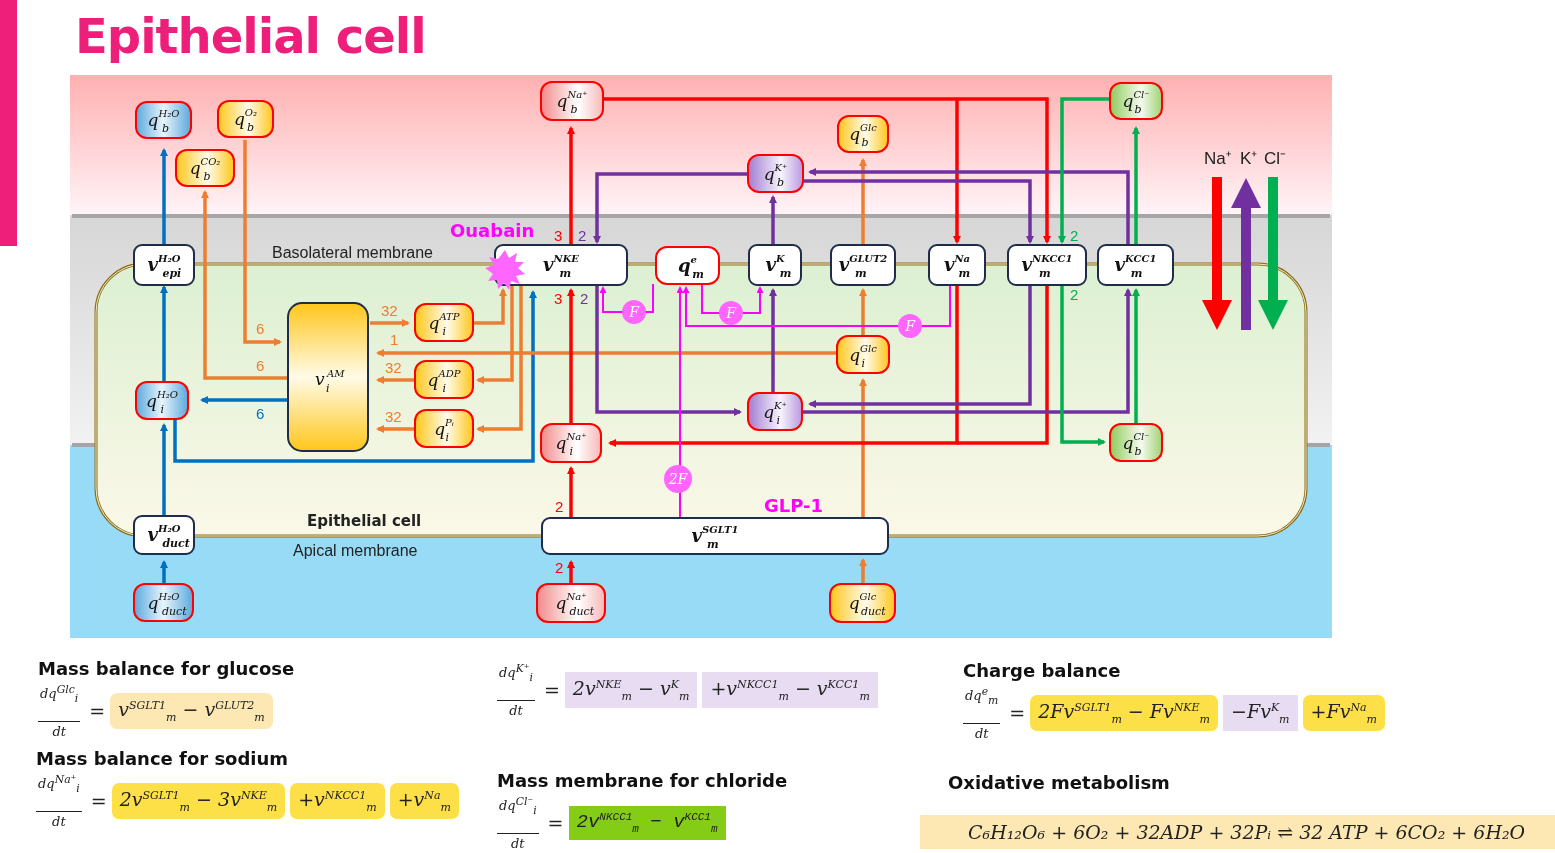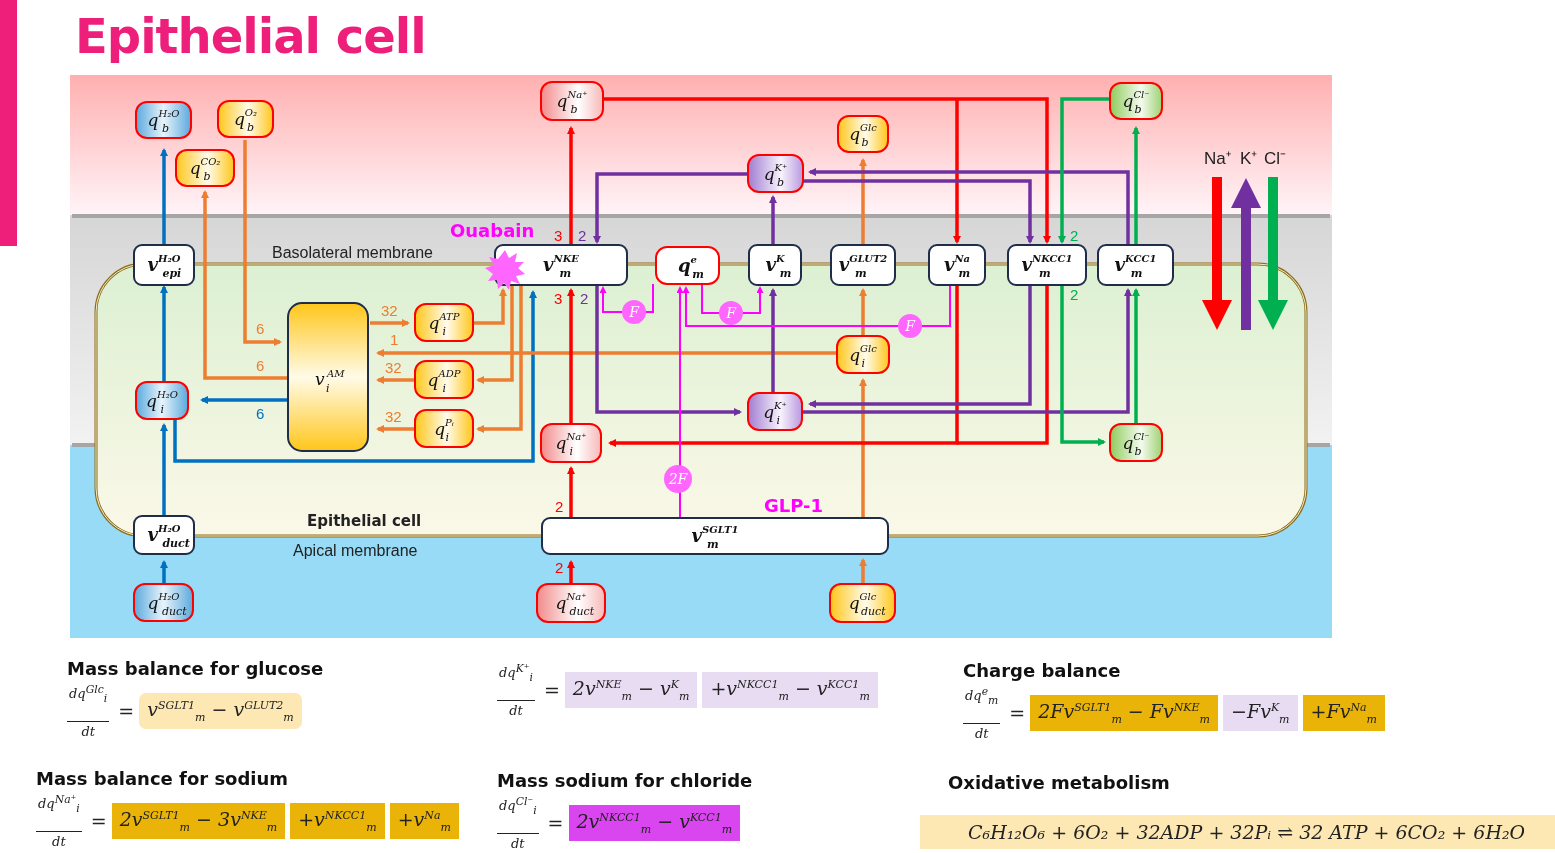--- a/index.html
+++ b/index.html
@@ -21,23 +21,23 @@
   .eq-block { position:absolute; }
   .eq-title { font-family:"DejaVu Sans", sans-serif; font-weight:bold; font-size:18px; color:#111; white-space:nowrap; }
   .eq-row { display:flex; align-items:center; margin-top:4px; font-family:"DejaVu Serif", serif; font-style:italic; font-size:19px; color:#222; }
   .frac { display:inline-flex; flex-direction:column; align-items:center; font-size:13px; margin-right:4px; }
   .frac .num { border-bottom:1.3px solid #222; padding:0 2px 16px; }
   .frac .den { padding-top:2px; }
   .eq-eq { margin:0 5px; font-style:normal; }
   .term { padding:5px 8px; margin-right:5px; white-space:nowrap; }
   .term sup, .term sub { font-size:11px; }
   .bg-y { background:#fde8b4;border-radius:7px; }
-  .bg-r { background:#eab308; }
+  .bg-r { background:#fde047;border-radius:7px; }
   .bg-p { background:#e8dcf3;text-align:center; }
-  .bg-g { background:#d946ef; }
+  .bg-g { background:#84cc16;font-family:Liberation Mono, monospace; }
   .eq-ox { padding:6px 12px; background:#fde8b4; font-family:"DejaVu Serif", serif; font-style:italic; font-size:19px; color:#222; white-space:nowrap; }
 </style>
 </head>
 <body>
 
 <div class="accent-bar"></div>
 <div class="title">Epithelial cell</div>
 
 <svg class="diagram" width="1555" height="853" viewBox="0 0 1555 853">
   <defs>
@@ -356,33 +356,33 @@
   <g>
     <text x="1204" y="164" class="label" style="font-size:17px">Na⁺</text>
     <text x="1240" y="164" class="label" style="font-size:17px">K⁺</text>
     <text x="1264" y="164" class="label" style="font-size:17px">Cl⁻</text>
     <path d="M1212 177 V300 h-10 l15 30 l15 -30 h-10 V177 z" fill="#ff0000"></path>
     <path d="M1241 330 V208 h-10 l15 -30 l15 30 h-10 V330 z" fill="#7030a0"></path>
     <path d="M1268 177 V300 h-10 l15 30 l15 -30 h-10 V177 z" fill="#00b050"></path>
   </g>
 </svg>
 
-<div class="eq-block" style="left:38px; top:658px;margin-left:29px;">
+<div class="eq-block" style="left:38px; top:658px;">
   <div class="eq-title">Mass balance for glucose</div>
   <div class="eq-row">
     <span class="frac">
         <span class="num"><span>dq</span><sup>Glc</sup><sub>i</sub></span>
         <span class="den">dt</span>
       </span>
     <span class="eq-eq">=</span>
     <span class="term bg-y"><span>v</span><sup>SGLT1</sup><sub>m</sub><span> − v</span><sup>GLUT2</sup><sub>m</sub></span>
   </div>
 </div>
 
-<div class="eq-block" style="left:36px; top:768px;">
+<div class="eq-block" style="left:36px; top:748px;">
   <div class="eq-title">Mass balance for sodium</div>
   <div class="eq-row">
     <span class="frac">
         <span class="num"><span>dq</span><sup>Na⁺</sup><sub>i</sub></span>
         <span class="den">dt</span>
       </span>
     <span class="eq-eq">=</span>
     <span class="term bg-r"><span>2v</span><sup>SGLT1</sup><sub>m</sub><span> − 3v</span><sup>NKE</sup><sub>m</sub></span>
     <span class="term bg-r"><span>+v</span><sup>NKCC1</sup><sub>m</sub></span>
     <span class="term bg-r"><span>+v</span><sup>Na</sup><sub>m</sub></span>
@@ -395,21 +395,21 @@
         <span class="num"><span>dq</span><sup>K⁺</sup><sub>i</sub></span>
         <span class="den">dt</span>
       </span>
     <span class="eq-eq">=</span>
     <span class="term bg-p"><span>2v</span><sup>NKE</sup><sub>m</sub><span> − v</span><sup>K</sup><sub>m</sub></span>
     <span class="term bg-p"><span>+v</span><sup>NKCC1</sup><sub>m</sub><span> − v</span><sup>KCC1</sup><sub>m</sub></span>
   </div>
 </div>
 
 <div class="eq-block" style="left:497px; top:770px;">
-  <div class="eq-title">Mass sodium for chloride</div>
+  <div class="eq-title">Mass membrane for chloride</div>
   <div class="eq-row">
     <span class="frac">
         <span class="num"><span>dq</span><sup>Cl⁻</sup><sub>i</sub></span>
         <span class="den">dt</span>
       </span>
     <span class="eq-eq">=</span>
     <span class="term bg-g"><span>2v</span><sup>NKCC1</sup><sub>m</sub><span> − v</span><sup>KCC1</sup><sub>m</sub></span>
   </div>
 </div>
 

